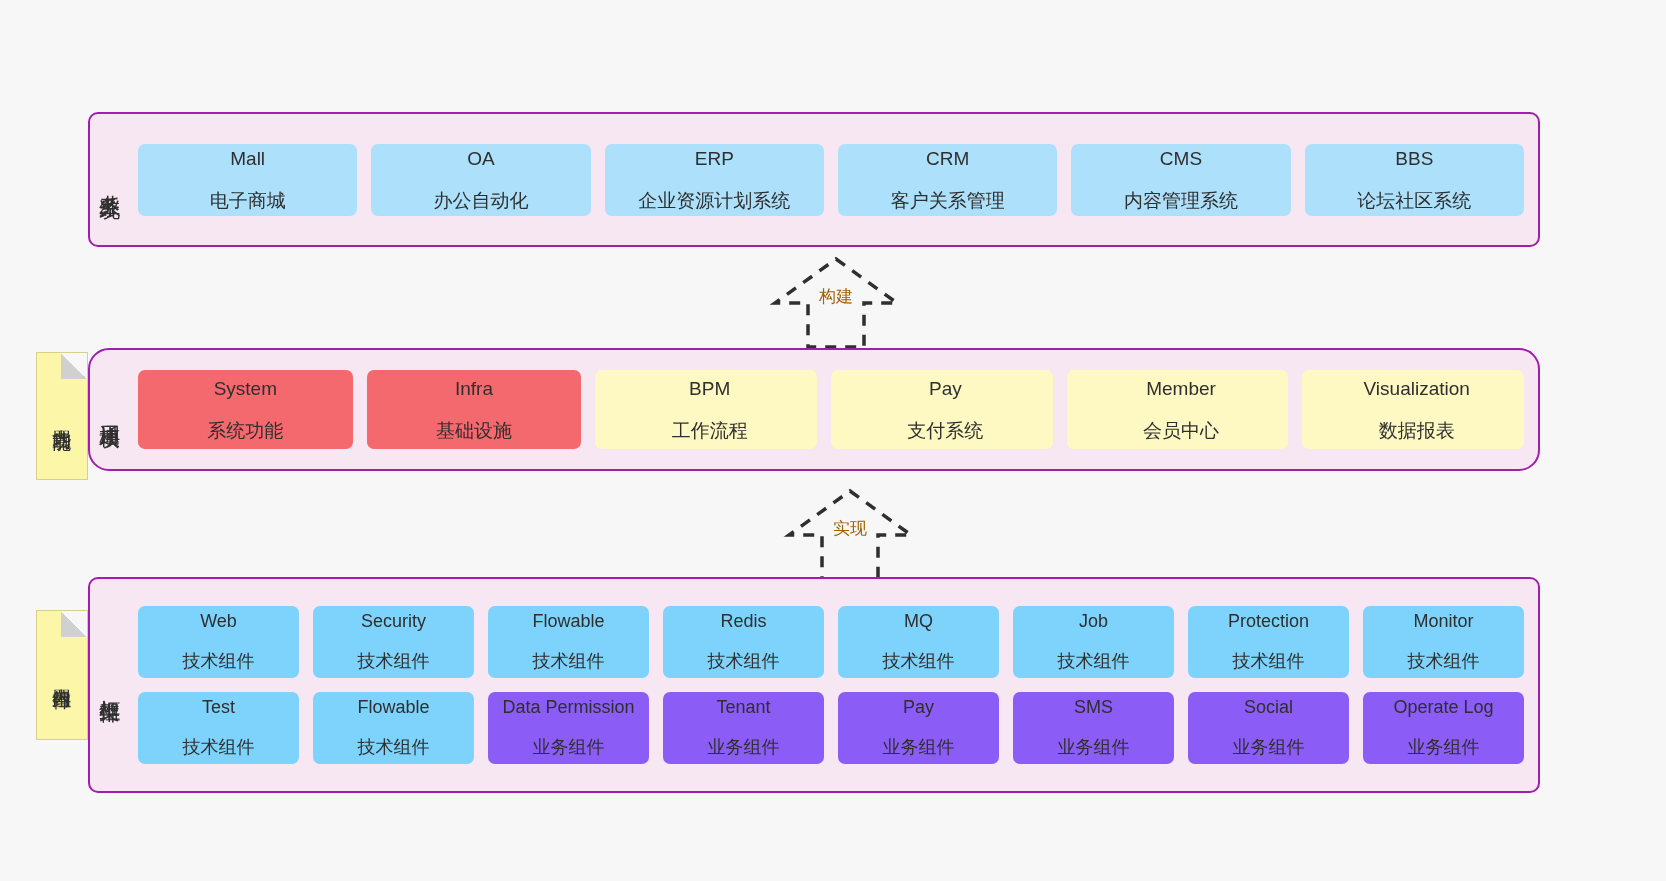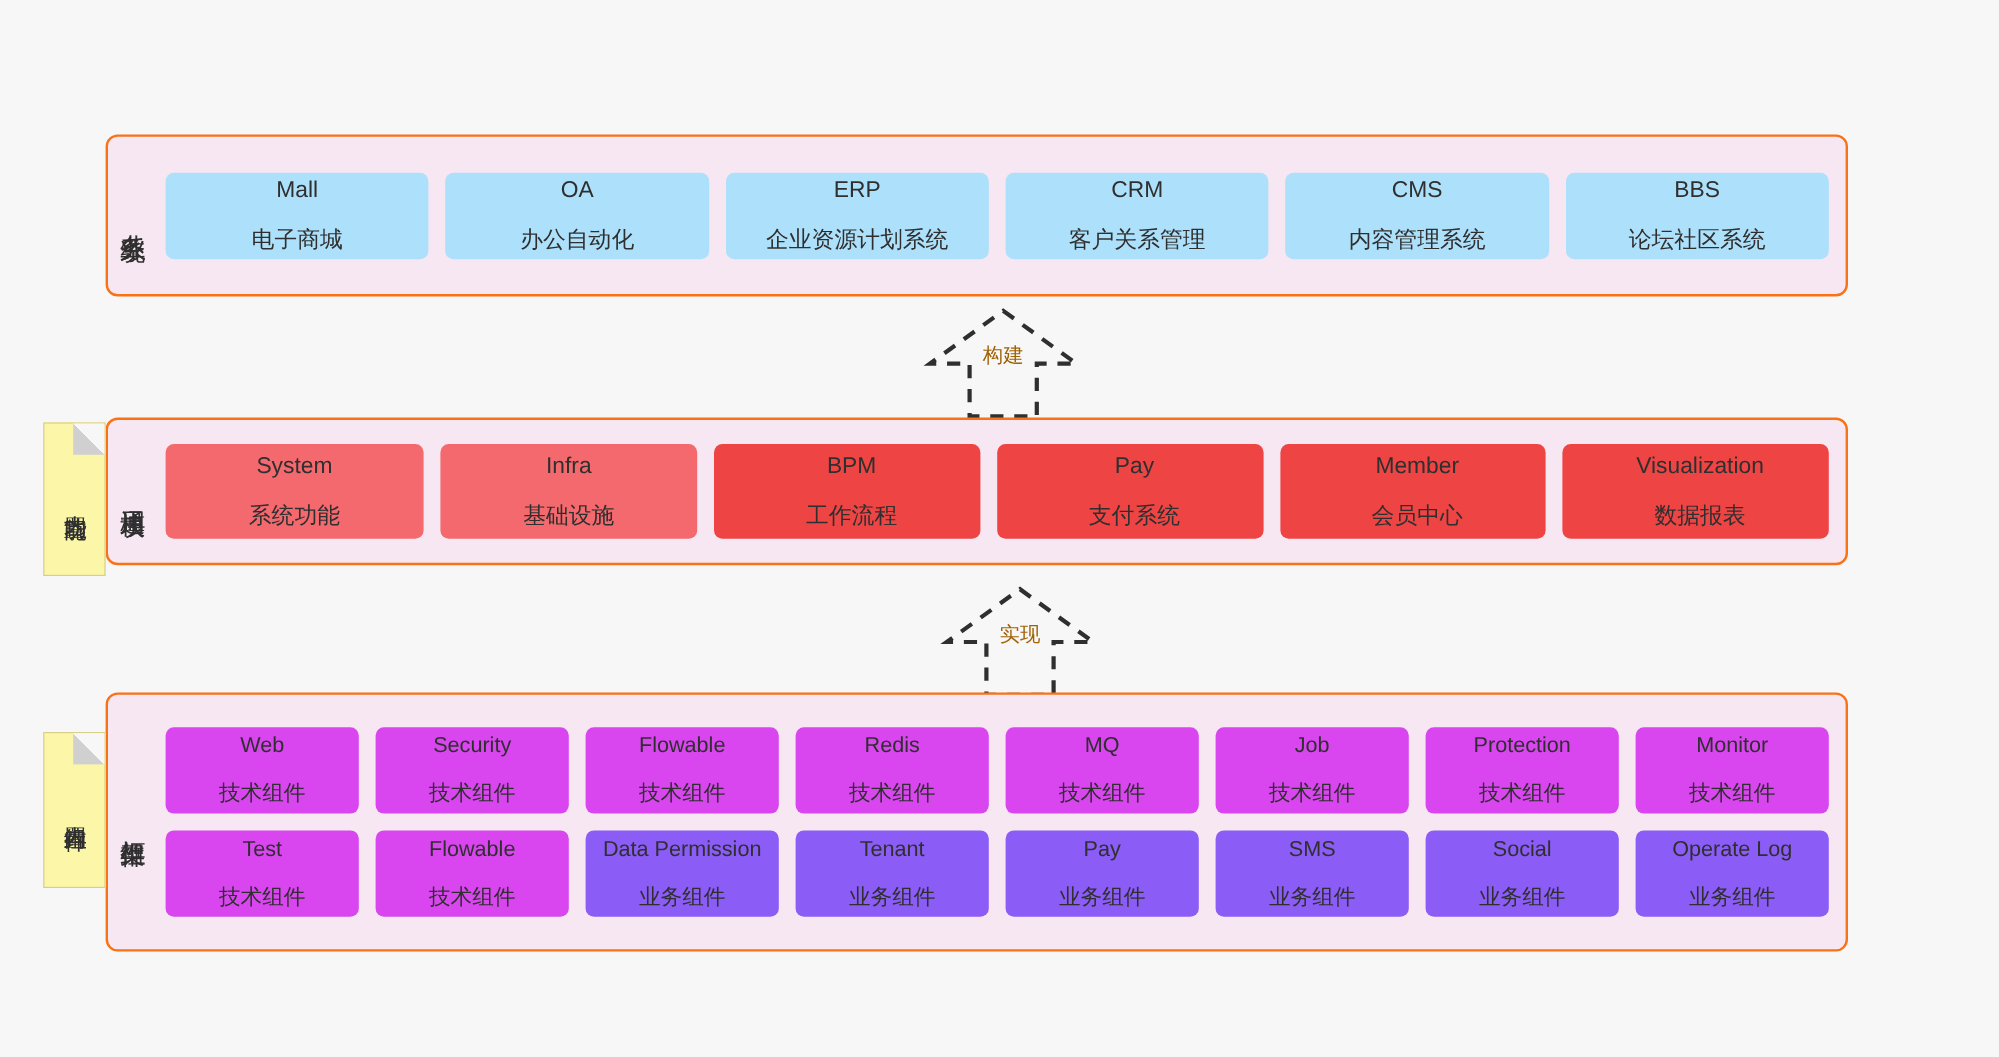--- a/index.html
+++ b/index.html
@@ -19,21 +19,21 @@
   .canvas {
     position: absolute;
     inset: 0;
   }
 
   
   .layer {
     position: absolute;
     box-sizing: border-box;
     background: #f7e7f2;
-    border: 2px solid #f97316;
+    border: 2px solid #a21caf;
     border-radius: 10px;
     display: flex;
     align-items: stretch;
   }
 
   .layer-title {
     flex: 0 0 auto;
     width: 40px;
     display: flex;
     align-items: center;
@@ -88,35 +88,36 @@
     height: 135px;
   }
   #layer-business .card { background: #ade0fb; height: 72px; }
 
   
   #layer-modules {
     left: 88px;
     top: 348px;
     width: 1452px;
     height: 123px;
+    border-radius: 21px;
   }
   #layer-modules .card { height: 79px; }
   .card.red  { background: #f4696e; }
-  .card.pink { background: #ef4444; padding-left: 13px; }
+  .card.pink { background: #fef9c3; padding-left: 13px; }
 
   
   #layer-framework {
     left: 88px;
     top: 577px;
     width: 1452px;
     height: 216px;
   }
   #layer-framework .layer-body { gap: 14px; padding: 14px 14px 14px 8px; }
   #layer-framework .card { height: 72px; font-size: 18px; }
-  .card.green      { background: #d946ef; }
+  .card.green      { background: #7dd3fc; }
   .card.lightgreen { background: #8b5cf6; }
 
   
   .note {
     position: absolute;
     box-sizing: border-box;
     background: #fbf6a8;
     border: 1px solid #d8d08a;
     display: flex;
     align-items: center;

